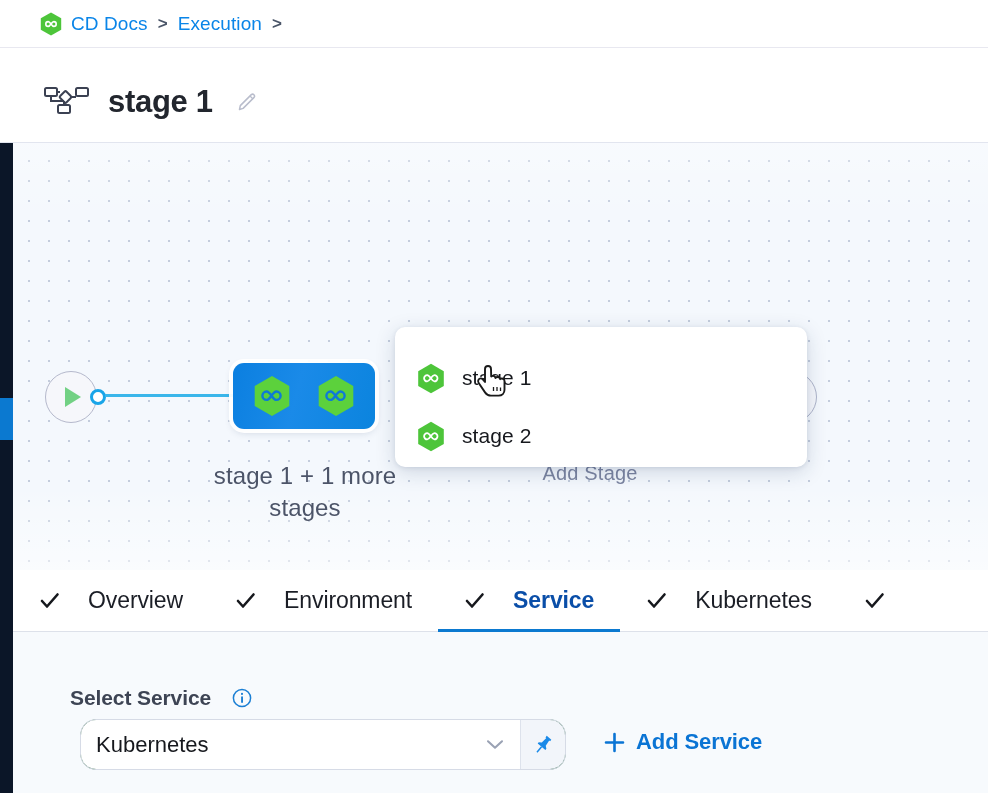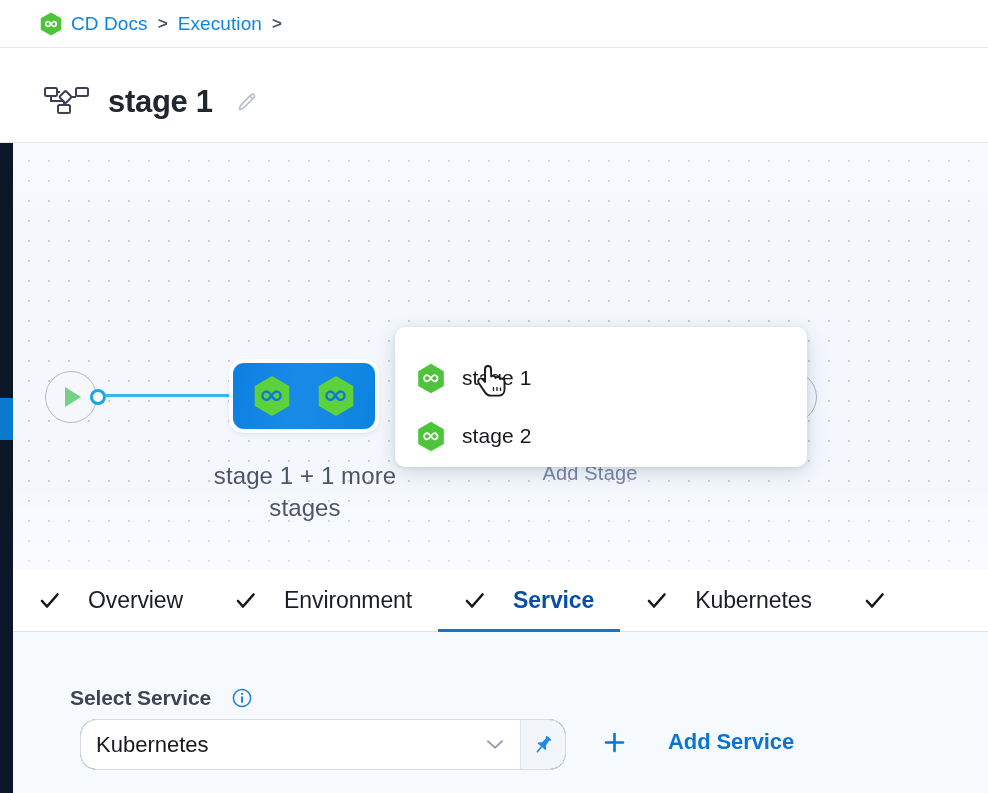--- a/index.html
+++ b/index.html
@@ -185,21 +185,21 @@
     width: 45px; flex: 0 0 auto; background: #f2f5fa;
     border-left: 1px solid #dde2ec;
     display: flex; align-items: center; justify-content: center; cursor: pointer;
   }
   .add-service {
     position: absolute; left: 604px; top: 729px;
     display: flex; align-items: center; gap: 11px; cursor: pointer;
   }
   .plus { width: 21px; height: 21px; }
   .add-service .lbl {
-    font-size: 22px; font-weight: 700; color: #0a74d4; letter-spacing: -.1px; margin-left: 32px;
+    font-size: 22px; font-weight: 700; color: #0a74d4; letter-spacing: -.1px;
   }
 </style>
 </head>
 <body>
 
 <div class="app">
 
   <div class="breadcrumb">
     <svg class="hex-sm" viewBox="0 0 22 24">
       <polygon points="11,0.6 21.2,6.3 21.2,17.7 11,23.4 0.8,17.7 0.8,6.3" fill="#4dc53a"></polygon>

